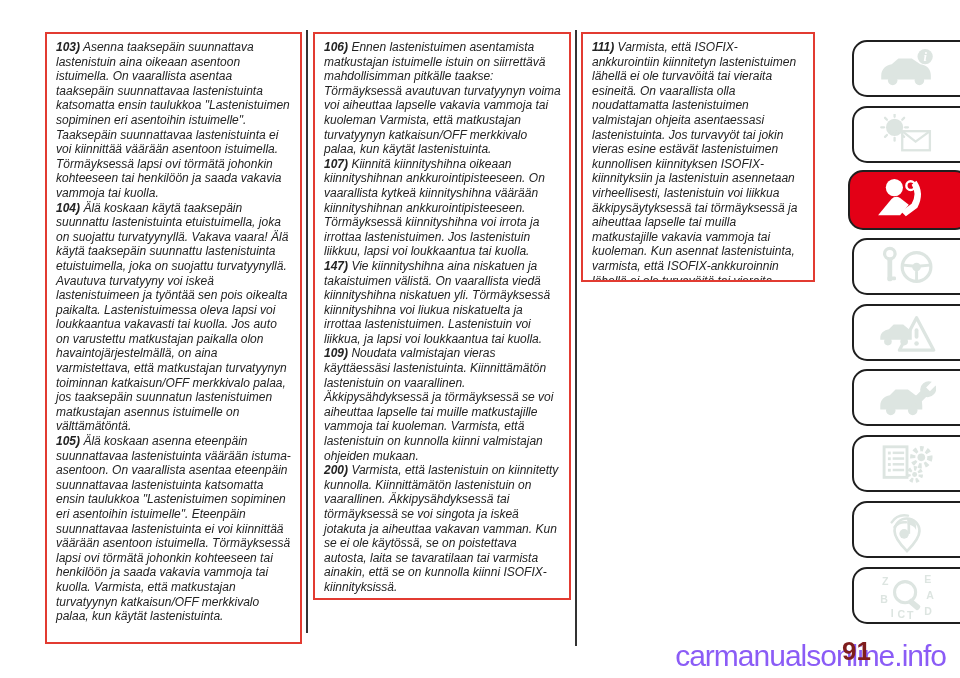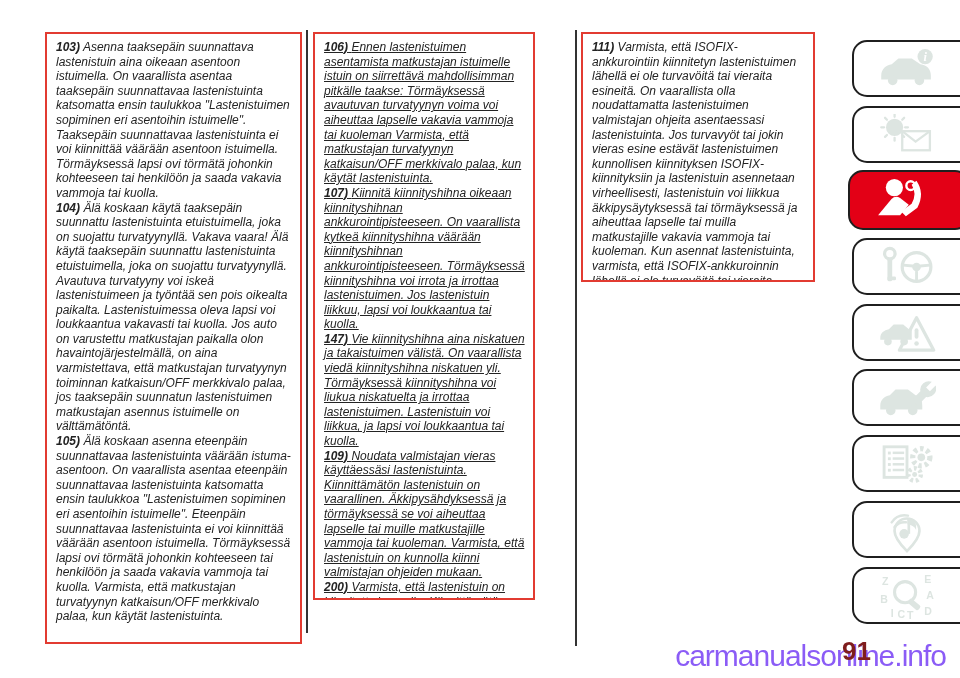--- a/index.html
+++ b/index.html
@@ -16,21 +16,21 @@
     border:2px solid #e23b31;
     background:#fff;
     padding:6px 8px 6px 9px;
     font-style:italic;
     font-size:12px;
     line-height:14.6px;
     color:#232323;
     overflow:hidden;
   }
   #box1{left:45px;top:32px;width:257px;height:612px;}
-  #box2{left:313px;top:32px;width:222px;height:568px;text-decoration:underline;}
+  #box2{left:313px;top:32px;width:258px;height:568px;}
   #box3{left:581px;top:32px;width:234px;height:250px;}
   .note{margin:0;}
   .note b{font-weight:700;}
   .separator{position:absolute;width:2px;background:#333;}
   #sep1{left:306px;top:30px;height:603px;}
   #sep2{left:575px;top:30px;height:616px;}
 
   .tab{
     position:absolute;
     left:852px;

